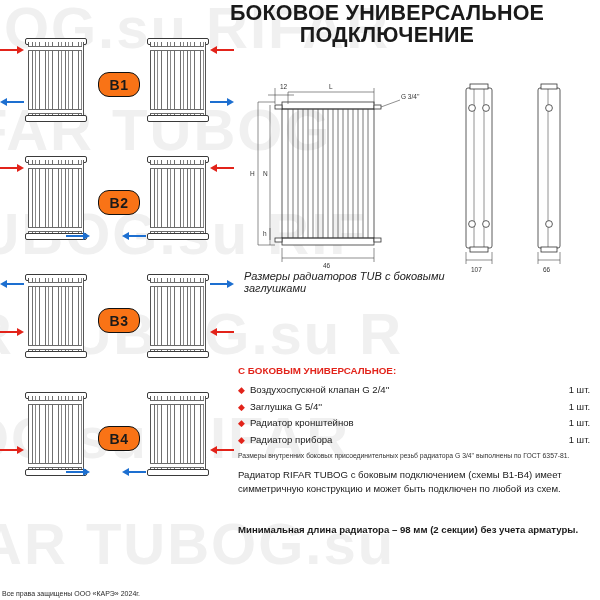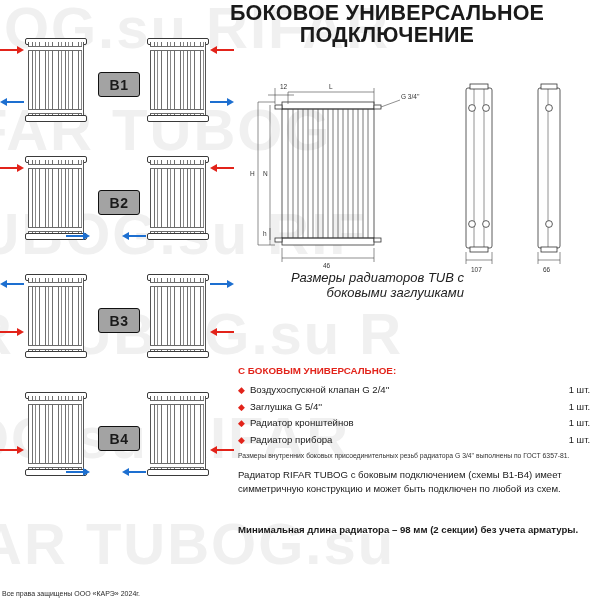--- a/index.html
+++ b/index.html
@@ -52,22 +52,22 @@
 
   
   .schemes{position:absolute;left:0;top:30px;width:240px;height:520px;z-index:2;}
   .scheme{position:relative;height:118px;}
   .scheme .rad-left{position:absolute;left:24px;top:8px;}
   .scheme .rad-right{position:absolute;left:146px;top:8px;}
   .scheme .badge{
     position:absolute;left:98px;top:42px;
     width:40px;height:23px;
     border:1.5px solid #111;
-    border-radius:3px;
-    background:#a3a3a3;
+    border-radius:11px;
+    background:#f97316;
     font-size:14px;font-weight:bold;
     display:flex;align-items:center;justify-content:center;
     letter-spacing:.5px;
   }
 
   
   .rad{
     position:relative;
     width:62px;height:84px;
   }
@@ -100,21 +100,21 @@
   .arrow.red .head{border-left:7px solid #e2231a;}
   .arrow.red.left .head{border-left:0;border-right:7px solid #e2231a;}
   .arrow.blue .shaft{background:#1d6fd0;}
   .arrow.blue .head{border-left:7px solid #1d6fd0;}
   .arrow.blue.left .head{border-left:0;border-right:7px solid #1d6fd0;}
 
   
   .techdraw{position:absolute;left:244px;top:78px;width:200px;height:200px;z-index:2;}
   .techcap{
     position:absolute;left:244px;top:270px;width:220px;
-    font-size:13px;color:#222;text-align:right;font-style:italic;z-index:2;
+    font-size:11px;color:#222;text-align:left;font-style:italic;z-index:2;
   }
 
   
   .sideview{position:absolute;left:452px;top:82px;width:140px;height:190px;z-index:2;}
 
   
   .content{
     position:absolute;left:238px;top:364px;width:352px;z-index:2;
     font-size:9.6px;line-height:13px;
   }

